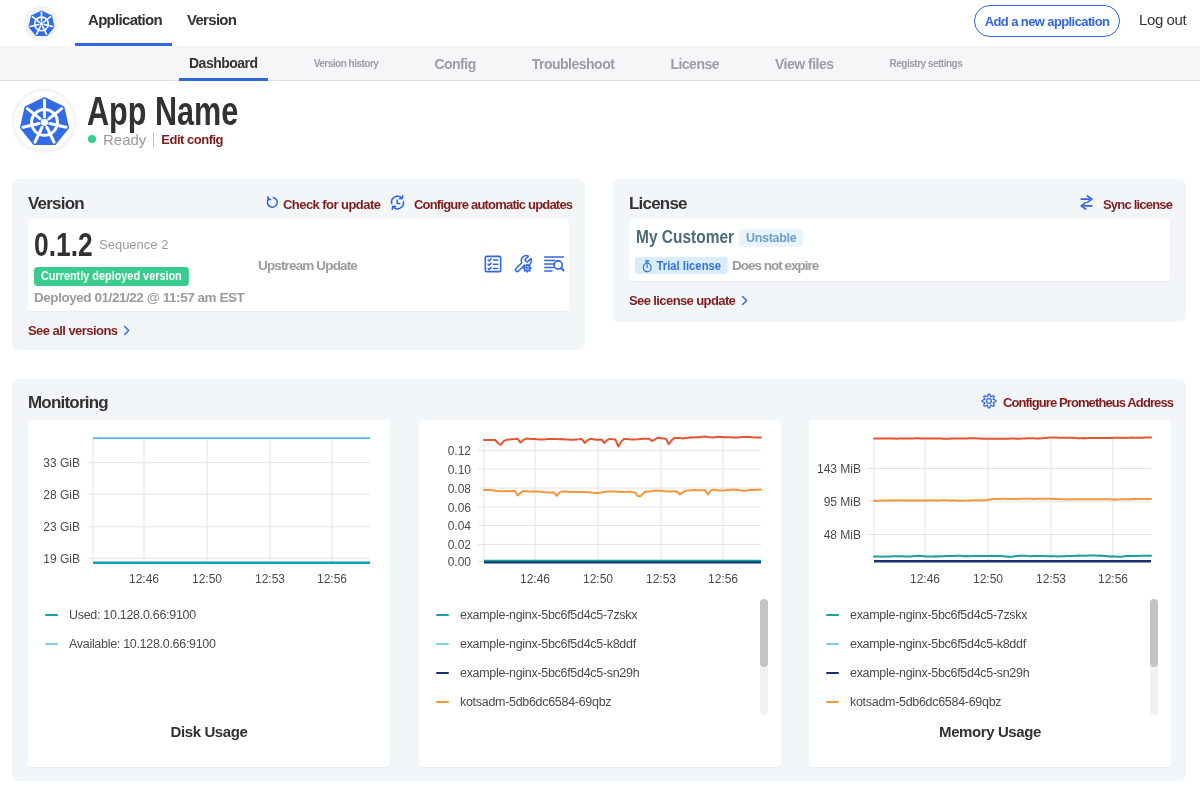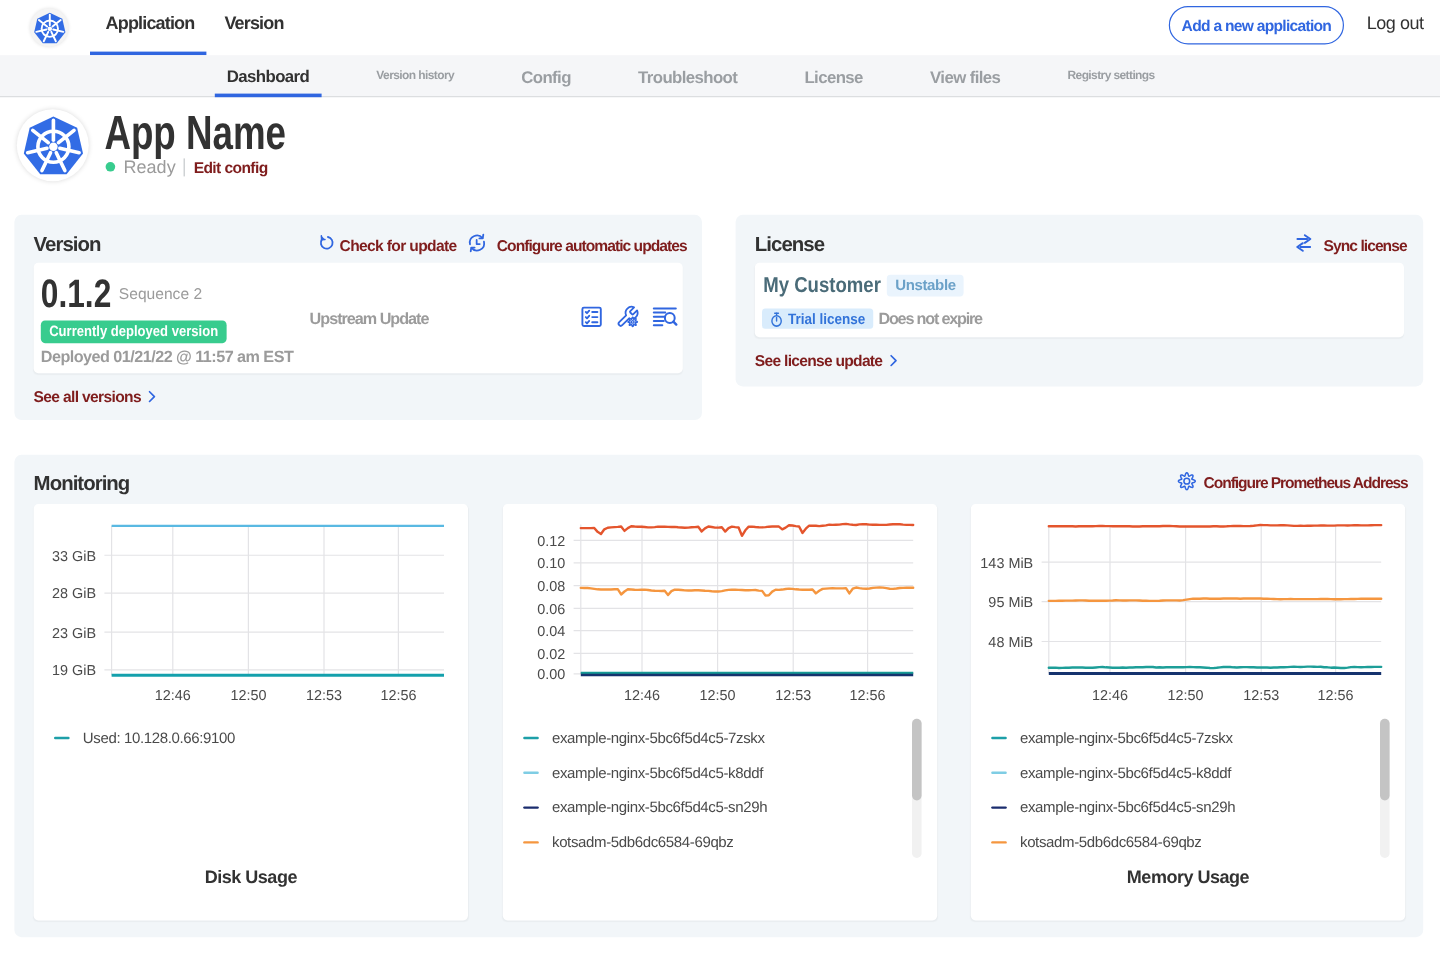--- a/index.html
+++ b/index.html
@@ -194,20 +194,24 @@
         <text x="242" y="163" text-anchor="middle" font-size="12" fill="#4a4a4a" font-family="Liberation Sans, sans-serif">12:53</text>
         <text x="304" y="163" text-anchor="middle" font-size="12" fill="#4a4a4a" font-family="Liberation Sans, sans-serif">12:56</text>
         <line x1="65" y1="18.2" x2="342" y2="18.2" stroke="#59b9e2" stroke-width="1.8"></line>
         <line x1="65" y1="142.7" x2="342" y2="142.7" stroke="#14a0ac" stroke-width="2.4"></line>
       </svg>
     <div class="legend">
         <div class="lrow">
           <span class="dash" style="background:#1d9fa8"></span>
           <span>Used: 10.128.0.66:9100</span>
         </div>
+        <div class="lrow">
+          <span class="dash" style="background:#7fcde4"></span>
+          <span>Available: 10.128.0.66:9100</span>
+        </div>
       </div>
     <span class="gtitle">Disk Usage</span>
   </div>
   <div class="icard" style="left:407px;top:41px;width:362px;height:347px;">
     <svg width="362" height="166" viewBox="0 0 362 166" style="display:block">
         <line x1="65" y1="17" x2="65" y2="141.6" stroke="#e3e3e6" stroke-width="1"></line>
         <line x1="116" y1="17" x2="116" y2="141.6" stroke="#e3e3e6" stroke-width="1"></line>
         <line x1="179" y1="17" x2="179" y2="141.6" stroke="#e3e3e6" stroke-width="1"></line>
         <line x1="242" y1="17" x2="242" y2="141.6" stroke="#e3e3e6" stroke-width="1"></line>
         <line x1="304" y1="17" x2="304" y2="141.6" stroke="#e3e3e6" stroke-width="1"></line>

